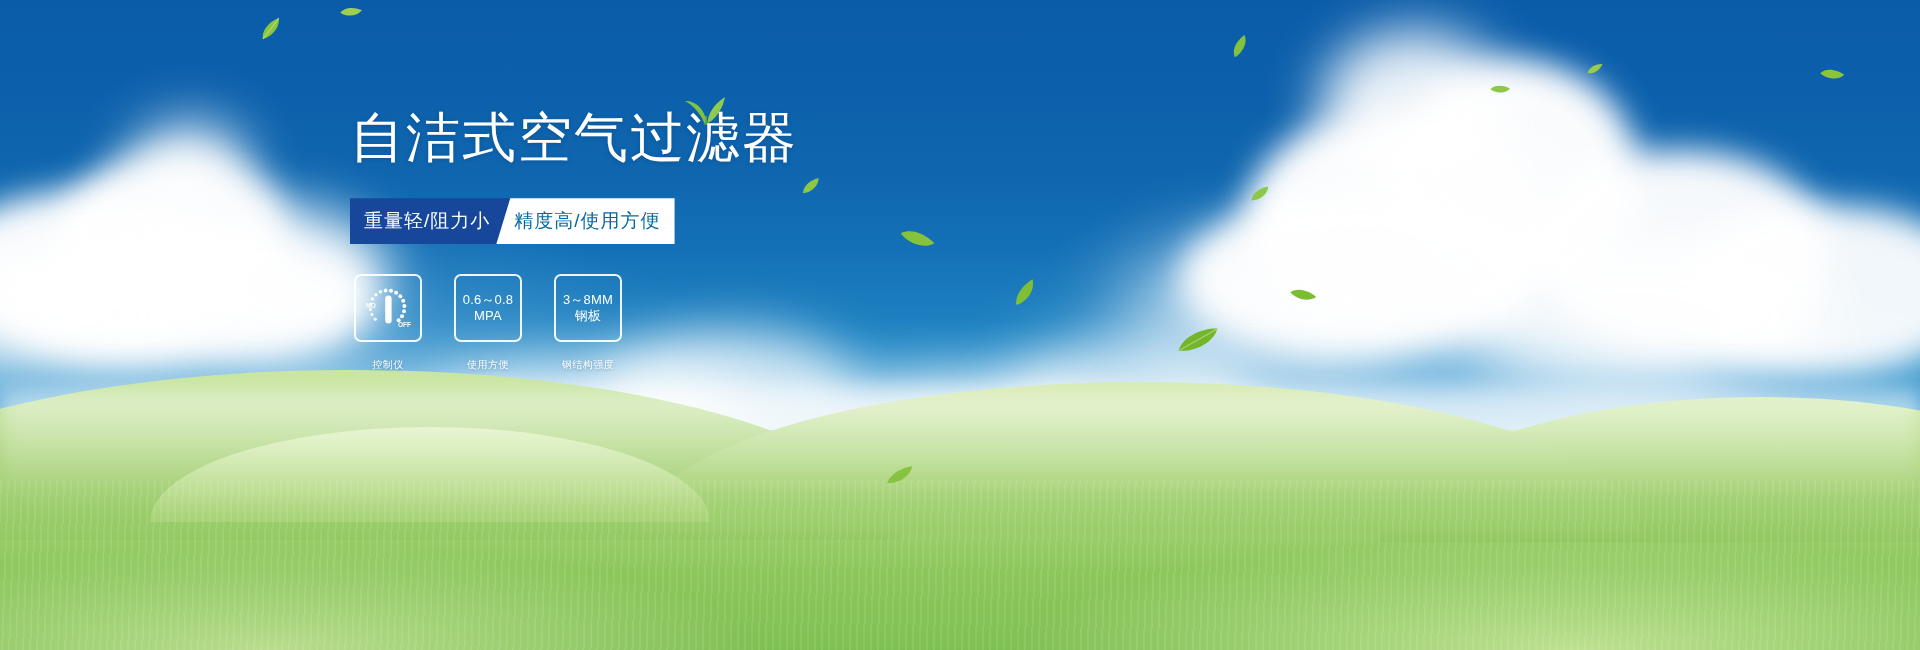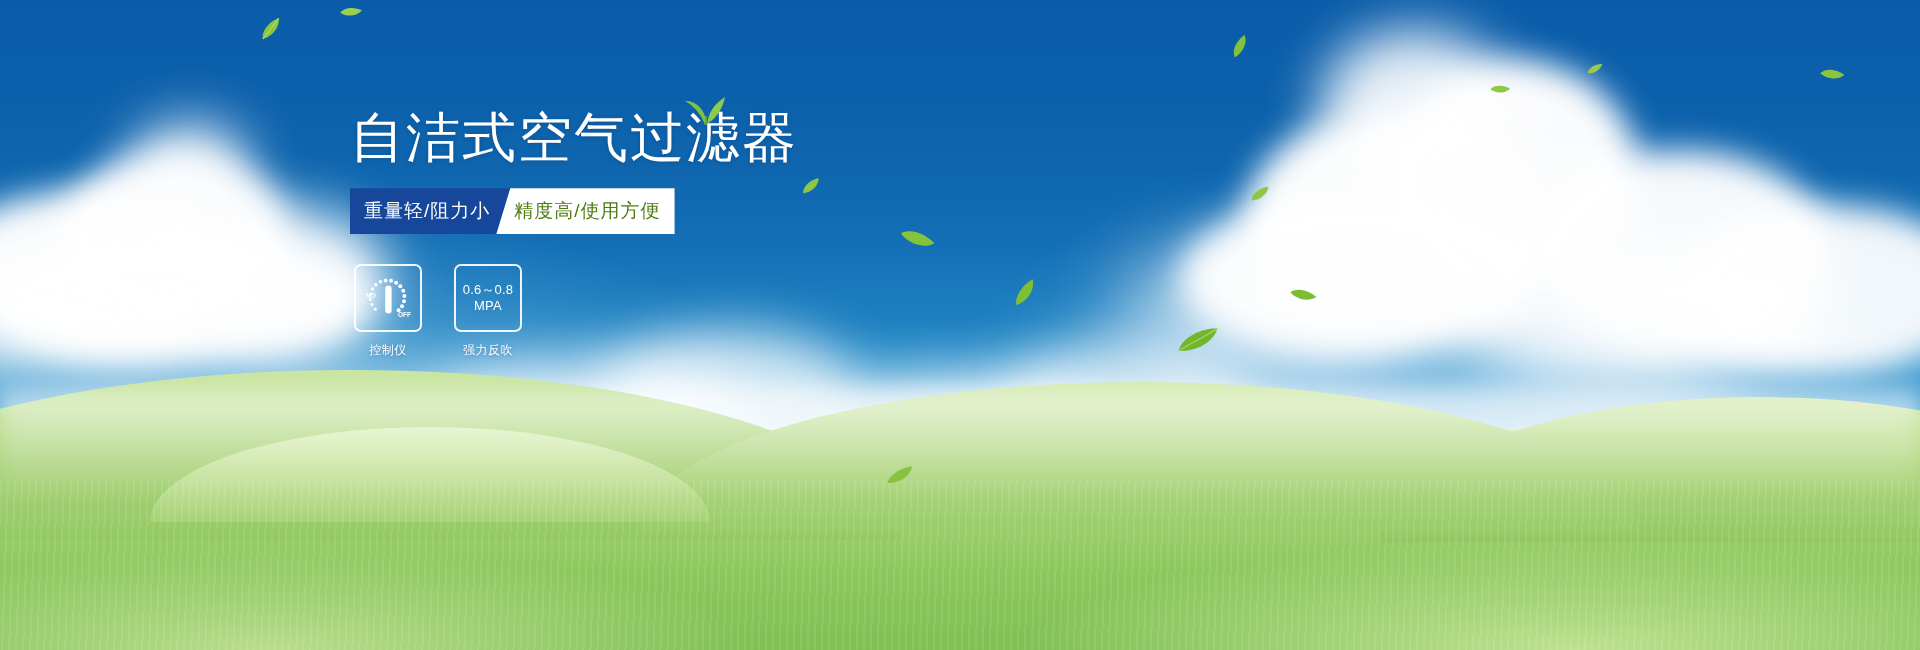--- a/index.html
+++ b/index.html
@@ -104,44 +104,44 @@
 
   
   .content{ position:absolute; left:350px; top:108px; width:720px; }
 
   .title{
     font-size:54px; line-height:1.08; color:#ffffff; letter-spacing:2px;
     font-weight:400; white-space:nowrap;
     text-shadow:0 1px 4px rgba(0,40,90,.28);
   }
 
-  .tags{ display:flex; align-items:stretch; margin-top:22px; height:46px; width:364px; }
+  .tags{ display:flex; align-items:stretch; margin-top:32px; height:46px; width:364px; }
   .tag-a{
     background:#16479b; color:#ffffff; font-size:19px; letter-spacing:1px;
     display:flex; align-items:center; justify-content:center;
     padding:0 20px 0 14px; position:relative;
     clip-path:polygon(0 0, 100% 0, calc(100% - 14px) 100%, 0 100%);
   }
   .tag-b{
-    background:#ffffff; color:#4d7c0f; font-size:19px; letter-spacing:1px;
+    background:#ffffff; color:#0369a1; font-size:19px; letter-spacing:1px;
     display:flex; align-items:center; justify-content:center;
     padding:0 14px 0 18px; margin-left:-14px;
     clip-path:polygon(14px 0, 100% 0, 100% 100%, 0 100%);
   }
 
   .features{ display:flex; gap:24px; margin-top:30px; }
   .feature{ width:76px; display:flex; flex-direction:column; align-items:center; }
   .fbox{
     width:68px; height:68px; border:2px solid rgba(255,255,255,.92); border-radius:7px;
     display:flex; flex-direction:column; align-items:center; justify-content:center;
     color:#ffffff; text-align:center;
   }
   .fbox-txt{ font-size:13px; line-height:1.25; letter-spacing:.2px; white-space:nowrap; }
   .fbox-txt .l2{ display:block; }
-  .flabel{ margin-top:10px; font-size:12px; color:#ffffff; white-space:nowrap; letter-spacing:.5px;
+  .flabel{ margin-top:16px; font-size:10px; color:#ffffff; white-space:nowrap; letter-spacing:.5px;
            text-shadow:0 1px 3px rgba(0,50,100,.3); }
 
   .fbox svg{ display:block; }
 </style>
 </head>
 <body>
 
 <div class="banner">
 
   <div class="sky"></div>
@@ -301,21 +301,30 @@
         <div class="flabel">控制仪</div>
       </div>
 
       <div class="feature">
         <div class="fbox">
           <div class="fbox-txt">
             <span>0.6～0.8</span>
             <span class="l2">MPA</span>
           </div>
         </div>
-        <div class="flabel">强力反吹</div>
+        <div class="flabel">使用方便</div>
       </div>
 
 
+      <div class="feature">
+        <div class="fbox">
+          <div class="fbox-txt">
+            <span>3～8MM</span>
+            <span class="l2">钢板</span>
+          </div>
+        </div>
+        <div class="flabel">钢结构强度</div>
+      </div>
 
 
     </div>
   </div>
 </div>
 
 </body></html>

